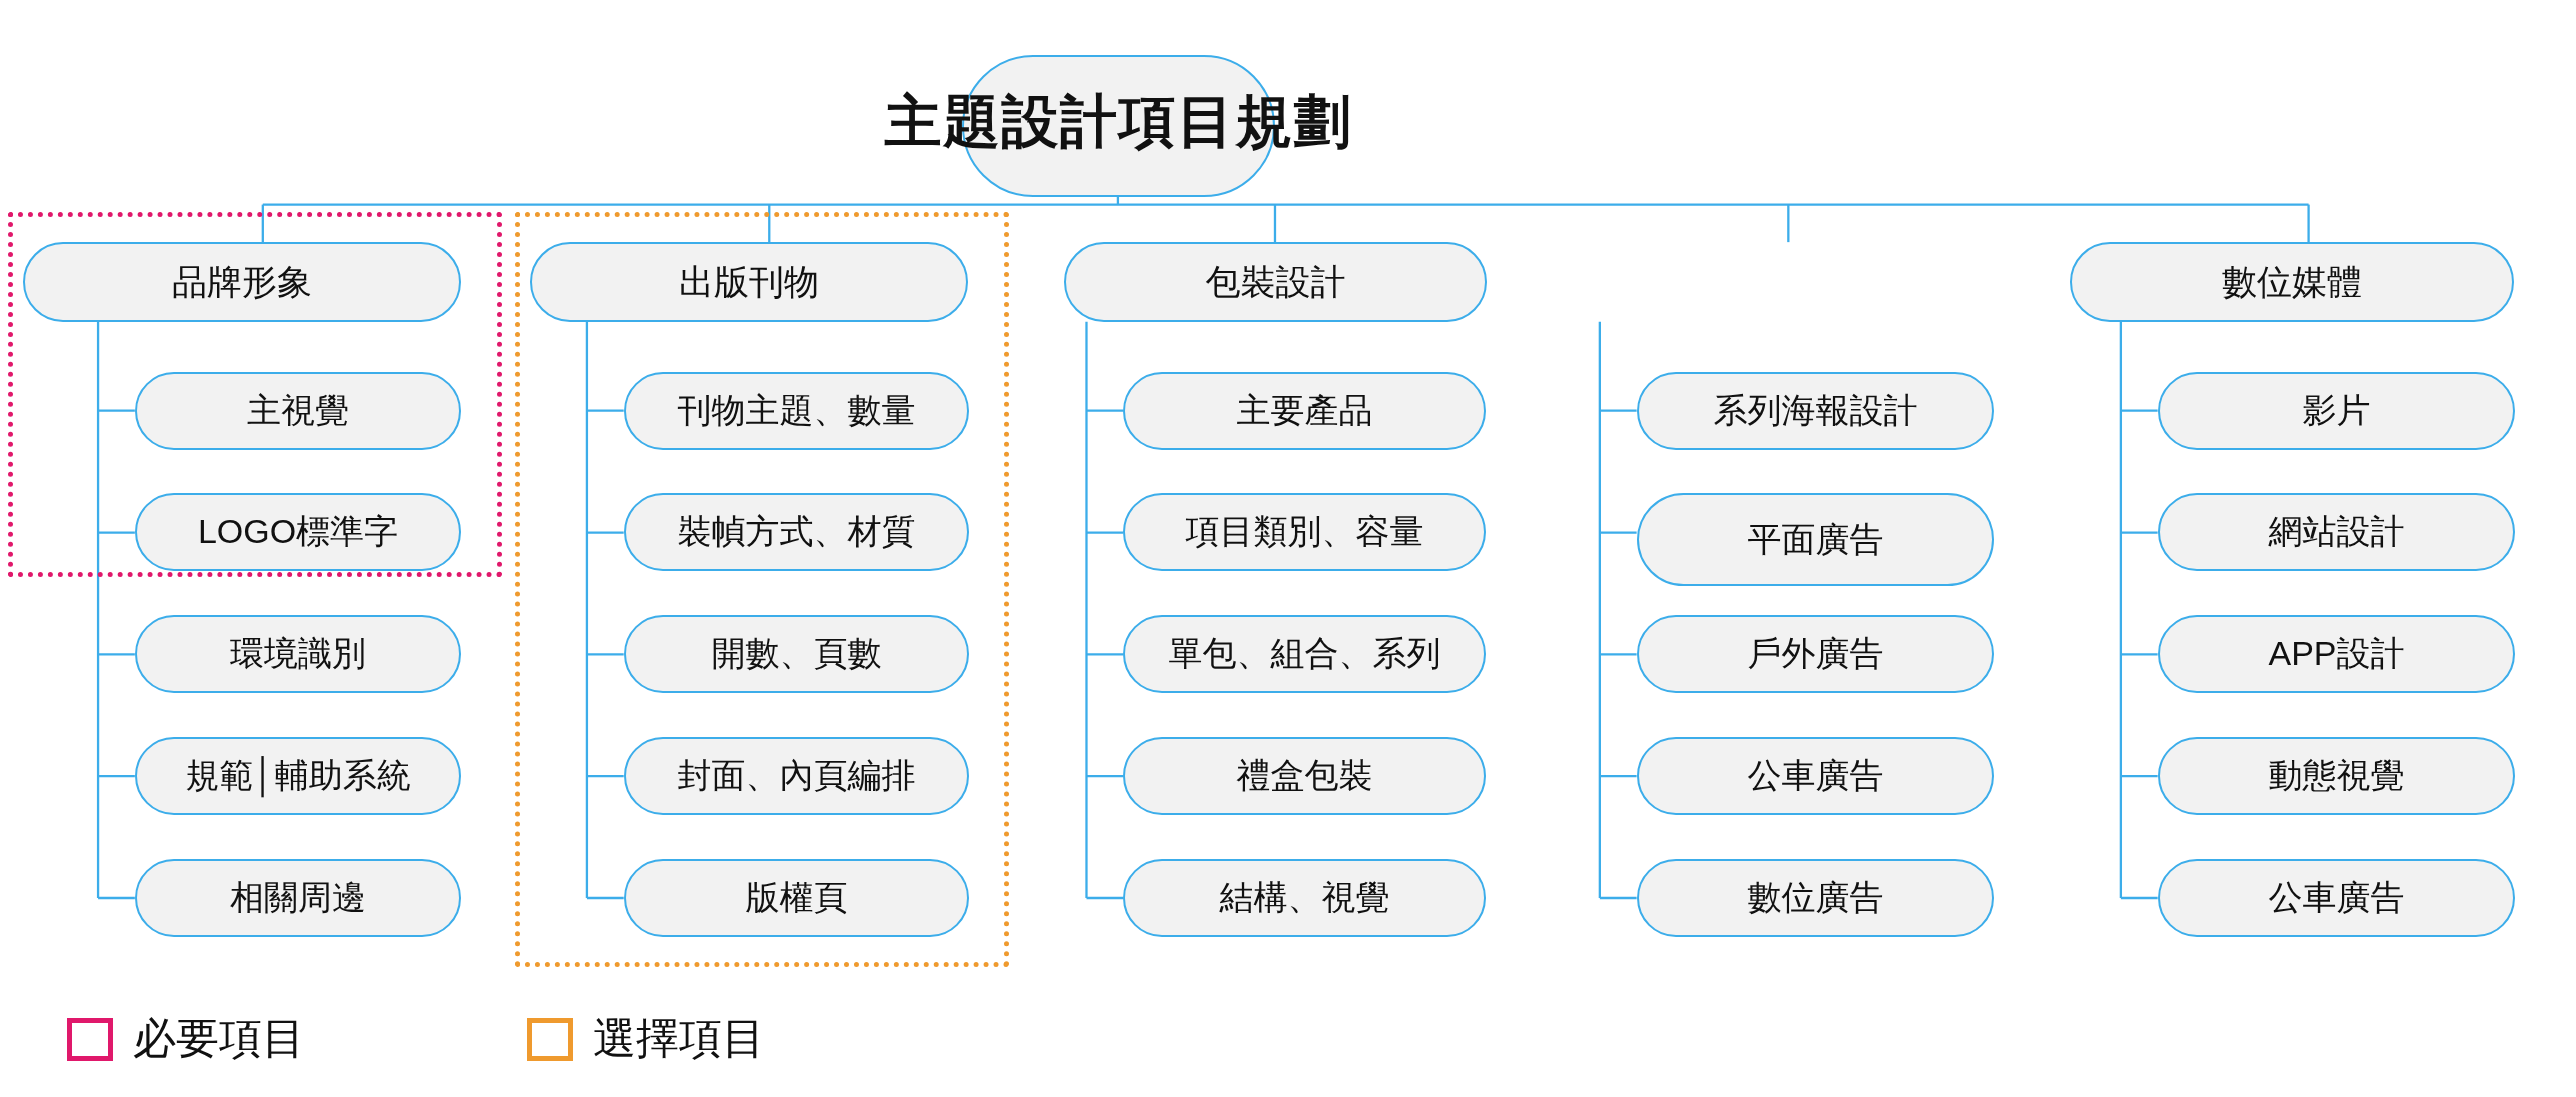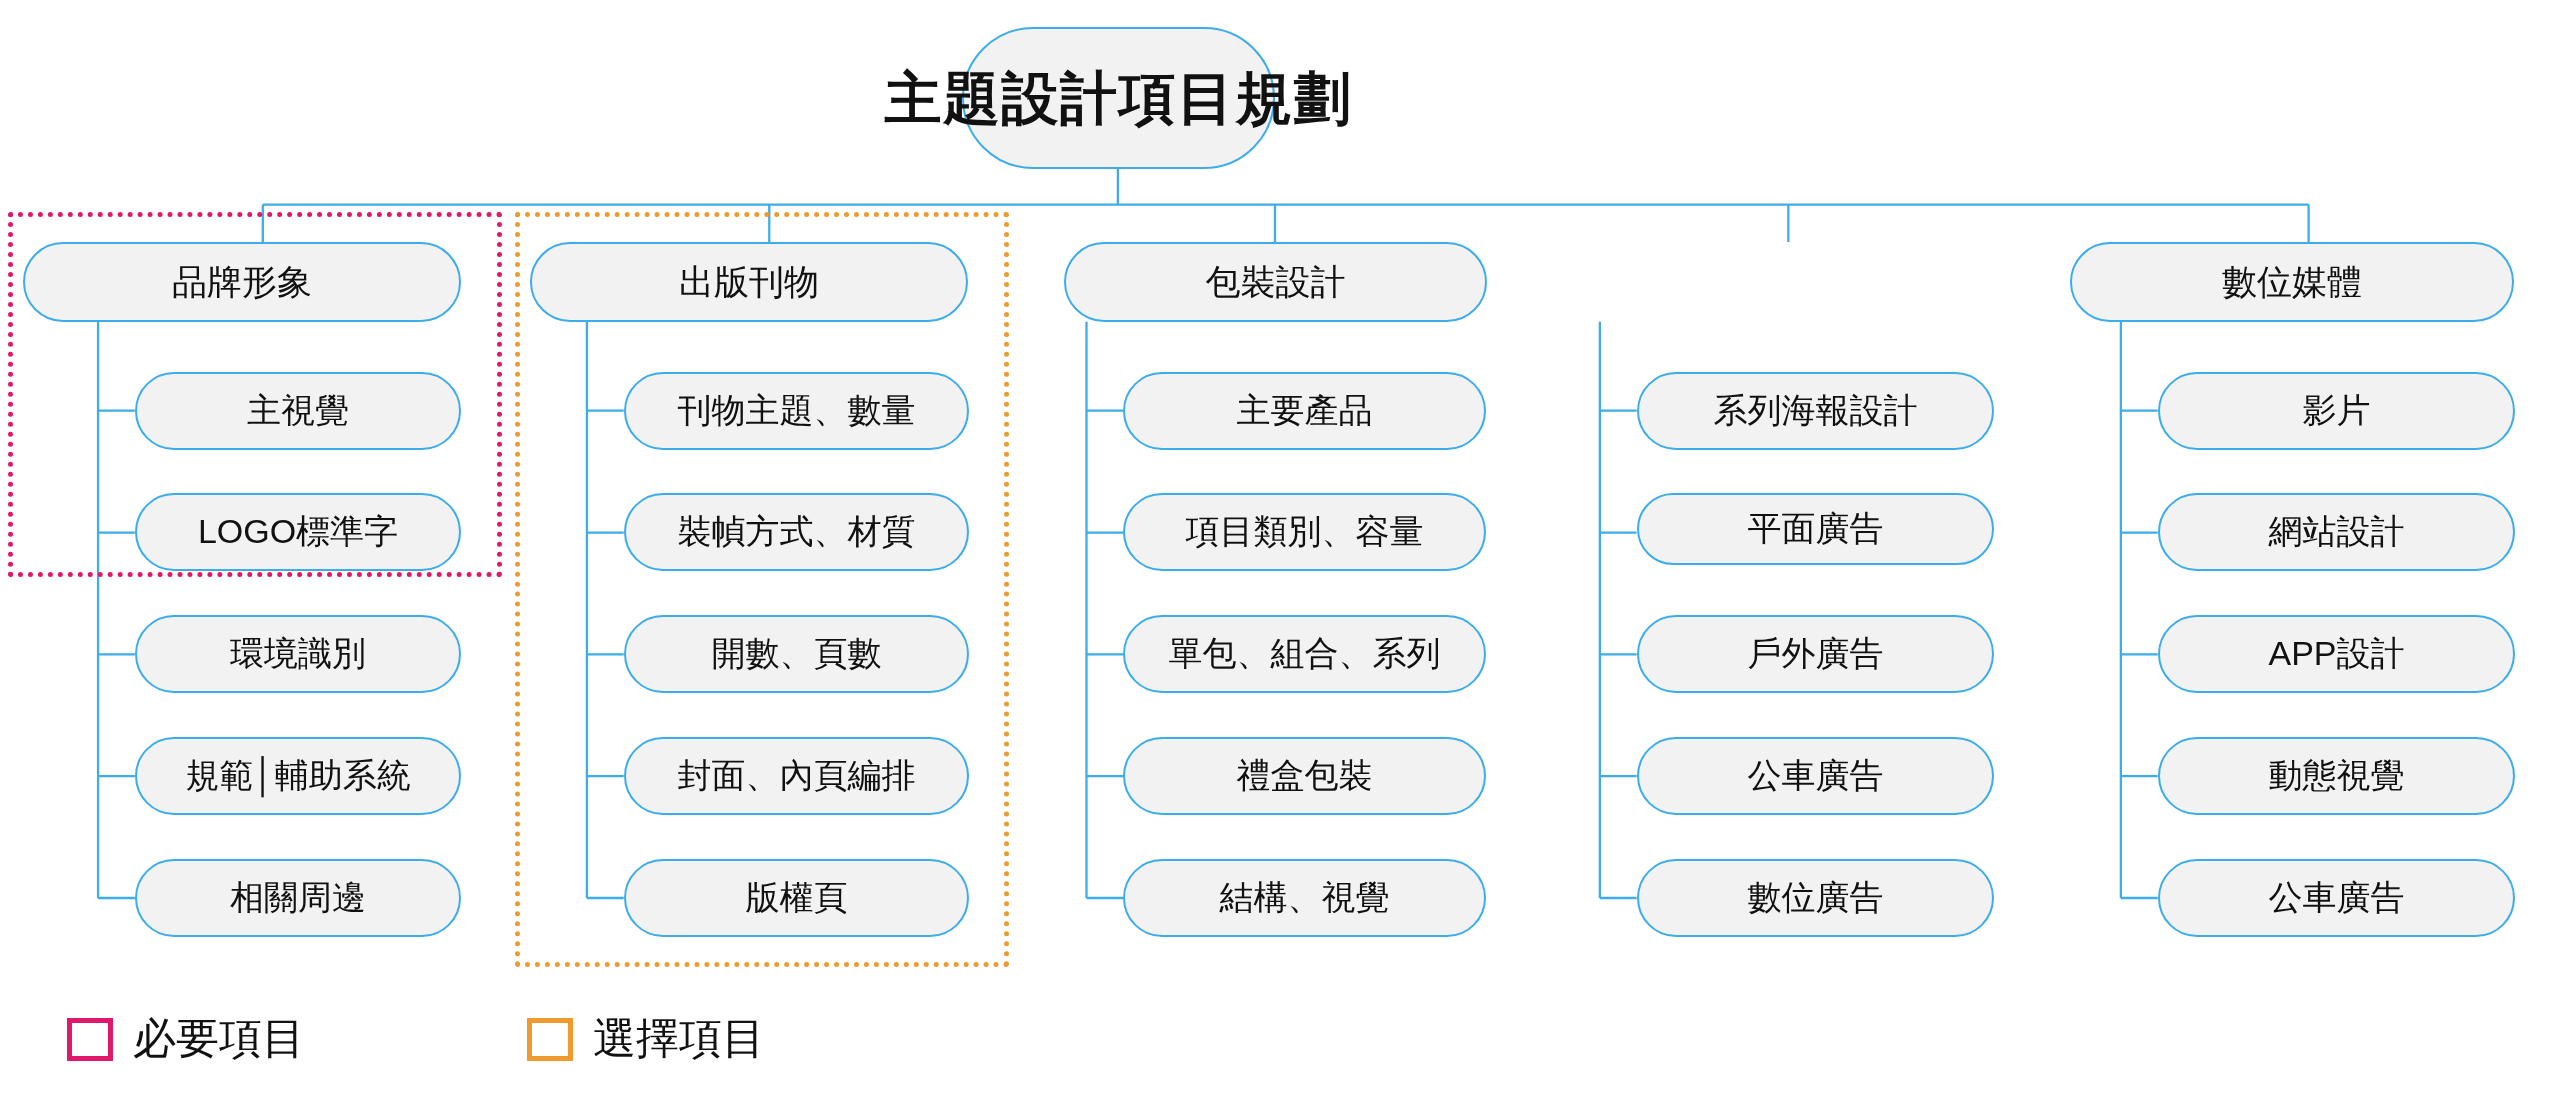--- a/index.html
+++ b/index.html
@@ -47,24 +47,25 @@
     border-radius: 765px;
     display: flex;
     align-items: center;
     justify-content: center;
     text-align: center;
     color: #111111;
     line-height: 1.1;
     white-space: nowrap;
   }
   .node.root {
-    font-family: Liberation Sans, sans-serif;
+    font-family: Liberation Mono, monospace;
     font-weight: bold;
     font-size: 57px;
     letter-spacing: 1.5px;
+    margin-top: 28px;
   }
   .node.header {
     font-size: 35px;
     font-weight: 500;
   }
   .node.leaf {
     font-size: 34px;
     font-weight: 500;
   }
 
@@ -214,21 +215,21 @@
   <div class="node leaf" style="left:1123px; top:859px; width:363px; height:78px;">
     <span>結構、視覺</span>
   </div>
   <div class="node leaf" style="left:1123px; top:737px; width:363px; height:78px;">
     <span>禮盒包裝</span>
   </div>
 
   <div class="node leaf" style="left:1637px; top:372px; width:357px; height:78px;">
     <span>系列海報設計</span>
   </div>
-  <div class="node leaf" style="left:1637px; top:493px; width:357px; height:72px;">
+  <div class="node leaf" style="left:1637px; top:493px; width:357px; height:93px;">
     <span>平面廣告</span>
   </div>
   <div class="node leaf" style="left:1637px; top:615px; width:357px; height:78px;">
     <span>戶外廣告</span>
   </div>
   <div class="node leaf" style="left:1637px; top:737px; width:357px; height:78px;">
     <span>公車廣告</span>
   </div>
   <div class="node leaf" style="left:1637px; top:859px; width:357px; height:78px;">
     <span>數位廣告</span>

